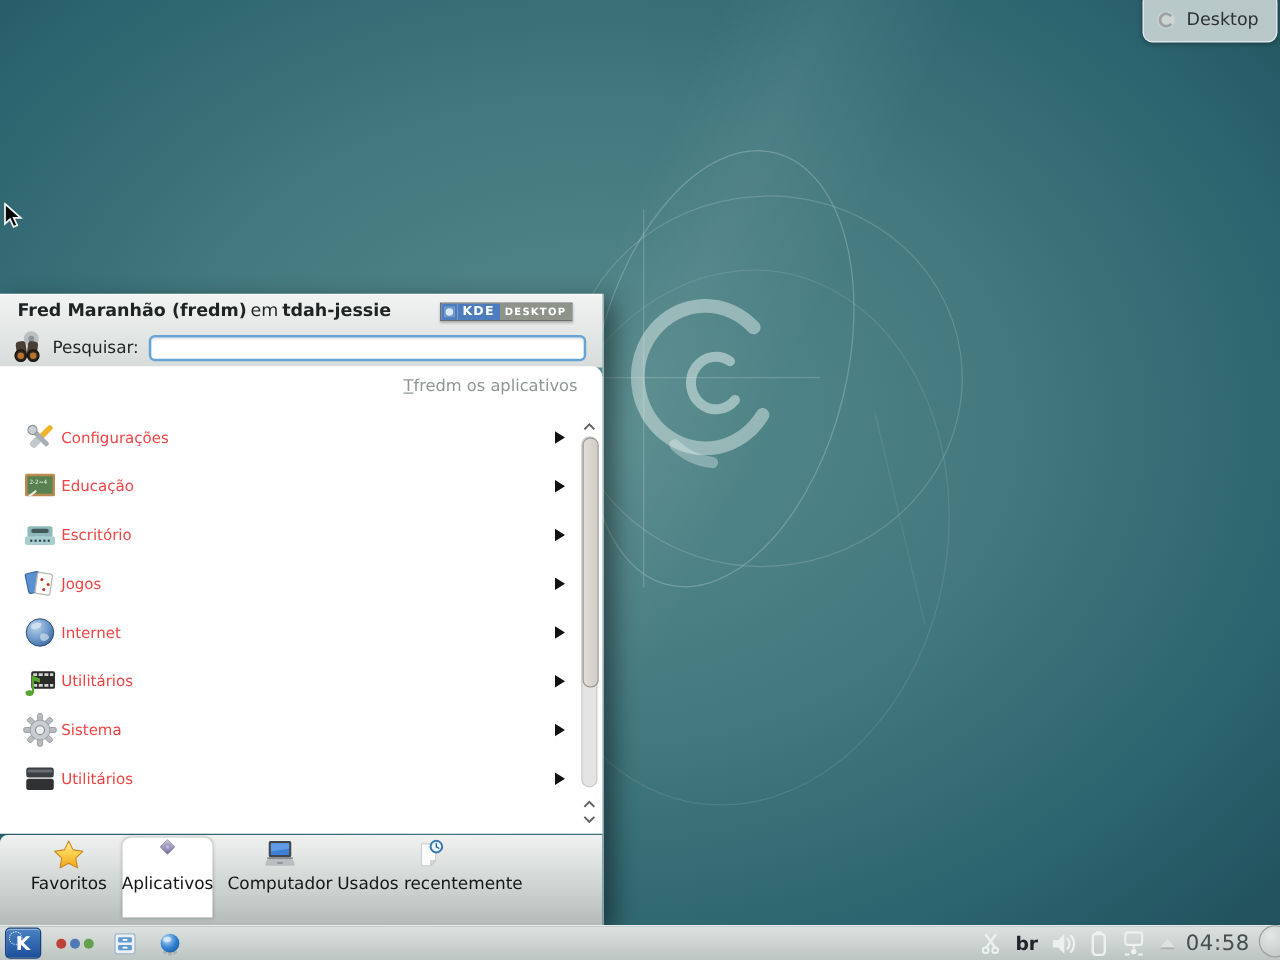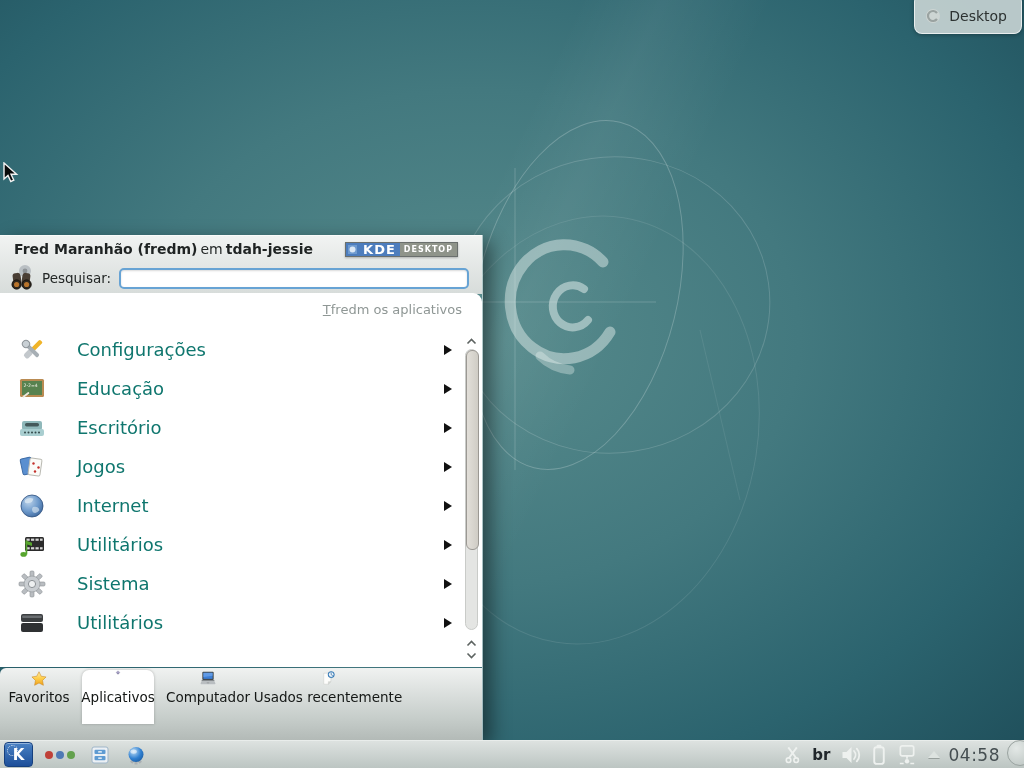--- a/index.html
+++ b/index.html
@@ -38,41 +38,41 @@
     border-top:1px solid #fafbfa;
   }
   .ko-title{position:absolute;left:14px;top:5px;font-size:14px;color:#1f2323;}
   .ko-title b{font-weight:bold;}
   .ko-title .sep{font-weight:normal;padding:0 3px;}
   .kde-badge{
     position:absolute;right:24px;top:6px;height:13px;display:flex;align-items:stretch;
     border:1px solid #6a6f6d;background:#fff;box-shadow:0 1px 2px rgba(0,0,0,0.25);
   }
   .kde-badge .b-ico{width:13px;background:#4d7dbd;display:flex;align-items:center;justify-content:center;}
-  .kde-badge .b-kde{background:#4d7dbd;color:#fff;font-size:13px;font-weight:bold;letter-spacing:1px;padding:1px 4px;display:flex;align-items:center;text-align:right;}
+  .kde-badge .b-kde{background:#4d7dbd;color:#fff;font-size:10px;font-weight:bold;letter-spacing:1px;padding:1px 4px;display:flex;align-items:center;text-align:right;}
   .kde-badge .b-desk{background:#8f948a;color:#fff;font-size:8px;font-weight:bold;letter-spacing:1px;padding:1px 4px;display:flex;align-items:center;}
   .ko-searchrow{position:absolute;left:0;right:0;top:26px;height:32px;display:flex;align-items:center;}
   .ko-search-icon{margin-left:8px;width:30px;height:30px;}
   .ko-search-label{margin-left:4px;font-size:13.5px;color:#232726;}
   .ko-search-input{
     margin-left:8px;width:334px;height:17px;
     border:2px solid #67a3d4;border-radius:5px;background:#fff;
     font-size:13px;padding:0 6px;outline:none;
     box-shadow:inset 0 1px 2px rgba(0,0,0,0.15);
   }
   .ko-body{
     position:absolute;left:0;top:58px;width:482px;height:374px;
     background:#fff;border-top-right-radius:9px;overflow:hidden;
   }
   .all-apps{position:absolute;top:9px;right:20px;font-size:13px;color:#8f9795;}
   .all-apps .accel{text-decoration:underline;}
   .menu-list{position:absolute;left:0;right:0;top:37px;}
   .row{position:relative;height:39px;display:flex;align-items:center;cursor:default;}
   .row-icon{margin-left:17px;width:30px;height:30px;flex:0 0 30px;}
-  .row-label{margin-left:30px;font-size:18px;color:#0f766e;}
+  .row-label{margin-left:2px;font-size:12px;color:#ef4444;}
   .row-arrow{
     position:absolute;right:30px;top:50%;margin-top:-5px;
     width:0;height:0;border-left:8px solid #111;border-top:5px solid transparent;border-bottom:5px solid transparent;
   }
   
   .sb{position:absolute;right:3px;top:44px;bottom:5px;width:15px;}
   .sb-arrow{position:absolute;left:1px;width:13px;height:9px;color:#5d6361;}
   .sb-track{
     position:absolute;left:1px;right:1px;top:12px;bottom:32px;
     background:#e4e5e3;border:1px solid #c9cbc8;border-radius:7px;
@@ -81,21 +81,21 @@
     position:absolute;left:0px;top:0px;width:11px;height:198px;
     background:linear-gradient(90deg,#e2dfd9,#cfccc5);
     border:1px solid #9b9893;border-radius:6px;
   }
   
   .ko-tabs{
     position:absolute;left:0;top:433px;width:482px;height:72px;
     background:linear-gradient(#f0f2f1,#c6cdca 70%,#b3bab7);
     border-bottom:1px solid #89918e;border-top-left-radius:6px;
   }
-  .tab{position:absolute;top:2px;bottom:16px;display:flex;flex-direction:column;align-items:center;justify-content:flex-end;padding-bottom:19px;cursor:default;}
+  .tab{position:absolute;top:2px;bottom:6px;display:flex;flex-direction:column;align-items:center;justify-content:flex-end;padding-bottom:19px;cursor:default;margin-left:16px;}
   .tab .t-icon{width:48px;height:48px;margin-bottom:2px;}
   .tab .t-label{font-size:13.5px;color:#141715;white-space:nowrap;}
   .tab.selected{background:#fff;border-radius:7px 7px 0 0;box-shadow:0 0 3px rgba(0,0,0,0.25);gap:12px;}
   
   .taskbar{
     position:absolute;left:0;bottom:0;width:1024px;height:27px;
     background:linear-gradient(#dde2e0,#bcc5c2);
     border-top:1px solid #e9edeb;
     display:flex;align-items:center;
   }

